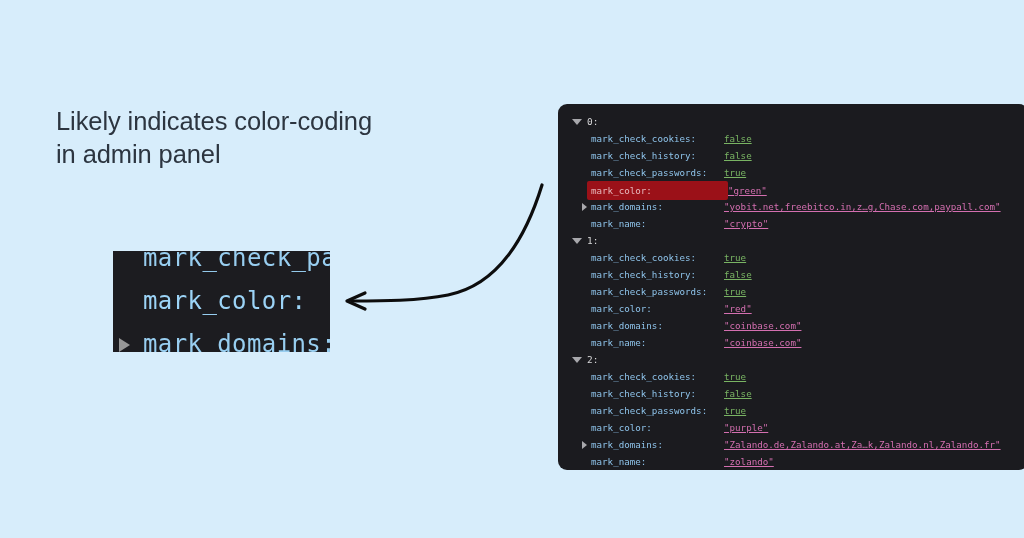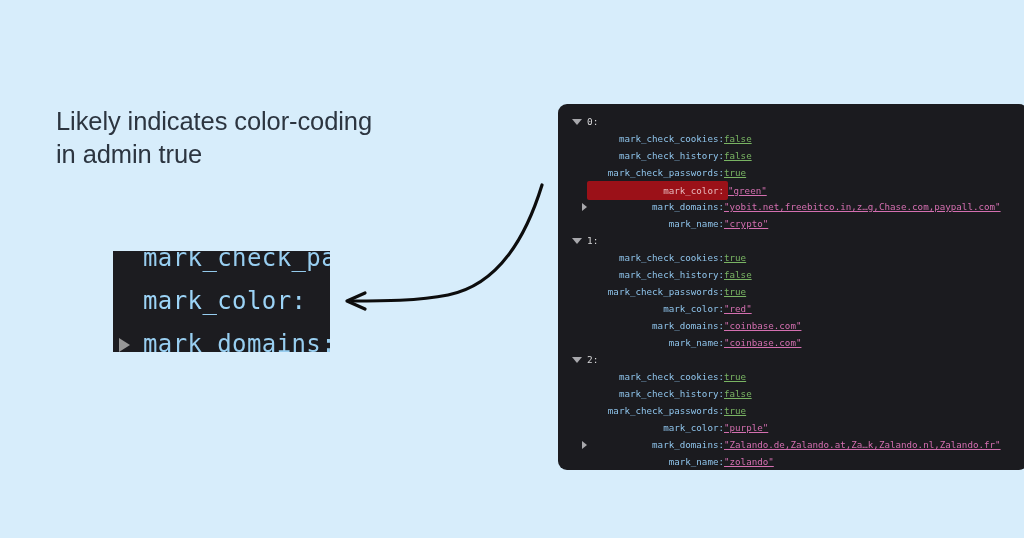--- a/index.html
+++ b/index.html
@@ -134,42 +134,41 @@
     top: 5px;
     width: 0; height: 0;
     border-top: 4px solid transparent;
     border-bottom: 4px solid transparent;
     border-left: 5px solid #a8a8ac;
   }
   .prop-key {
     display: inline-block;
     color: #8ec3ea;
     min-width: 133px;
-    text-align: right;
   }
   .prop-row.highlighted .prop-key {
     background: #9b1118;
     color: #e7b9bd;
     padding: 1px 4px 1px 4px;
     margin-left: -4px;
     border-radius: 2px;
     min-width: 133px;
     box-sizing: content-box;
   }
   .prop-val { display: inline-block; text-decoration: underline; }
   .prop-val.boolean { color: #79b463; }
   .prop-val.string  { color: #d46fb0; }
 </style>
 </head>
 <body>
 
 <div id="stage">
 
   <div id="annotation-note">Likely indicates color-coding
-in admin true</div>
+in admin panel</div>
 
   <svg id="callout-arrow" viewBox="0 0 240 145">
     <path d="M 212 10 C 196 62, 168 110, 118 120 C 88 126, 52 126, 22 126" fill="none" stroke="#0d0d0d" stroke-width="3.2" stroke-linecap="round"></path>
     <path d="M 35 118 L 17 126 L 35 134" fill="none" stroke="#0d0d0d" stroke-width="3.2" stroke-linecap="round" stroke-linejoin="round"></path>
   </svg>
 
   <div id="magnifier-inset">
     <div class="zoom-rows">
       <div class="zrow blurtop">
         <span>mark_check_pas</span>

